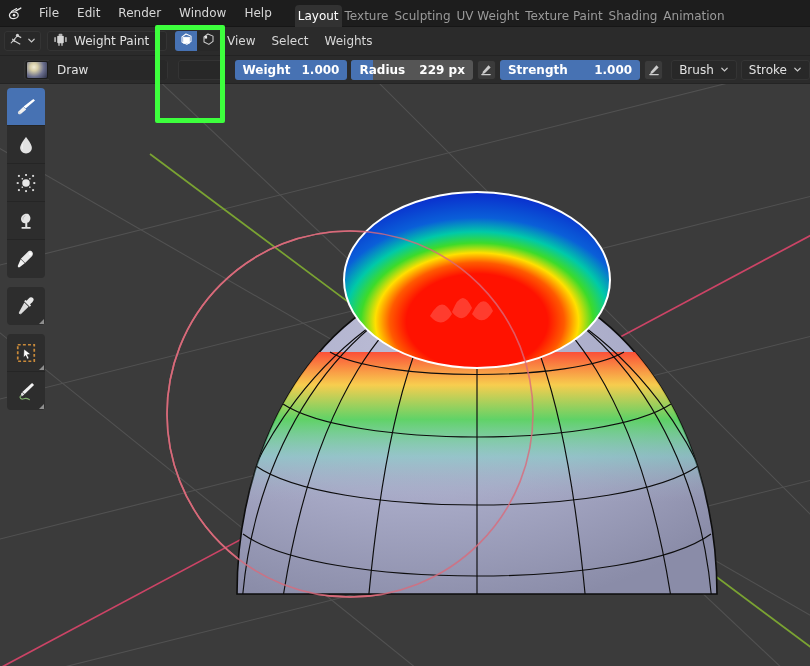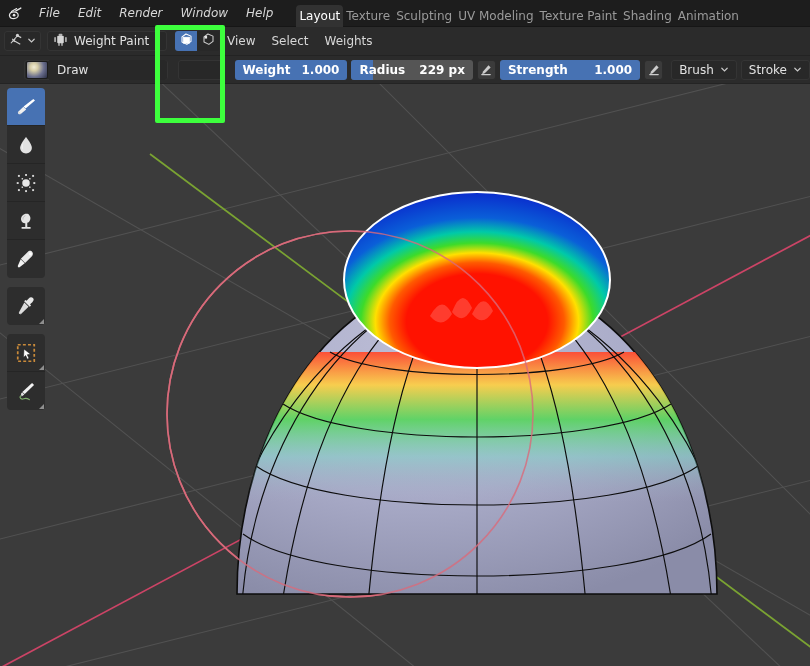--- a/index.html
+++ b/index.html
@@ -17,21 +17,21 @@
     position:absolute; left:0; top:0; width:810px; height:27px;
     background:#1d1d1d;
     display:flex; align-items:center;
     border-bottom:1px solid #161616;
   }
   .blender-logo {
     width:30px; height:27px; display:flex; align-items:center; justify-content:center;
   }
   .menu-item {
     padding:0 9px; height:27px; line-height:27px;
-    font-size:12px; color:#d7d7d7; white-space:nowrap;font-style:italic;
+    font-size:12px; color:#d7d7d7; white-space:nowrap;
   }
   .ws-tabs { display:flex; align-items:flex-end; height:27px; margin-left:14px; }
   .ws-tab {
     padding:0 3px; height:22px; line-height:22px;
     font-size:12px; color:#9a9a9a; white-space:nowrap;
     border-radius:4px 4px 0 0;
   }
   .ws-tab.active { background:#323232; color:#ffffff; }
 
   
@@ -167,21 +167,21 @@
   <div class="menu-item">File</div>
   <div class="menu-item">Edit</div>
   <div class="menu-item">Render</div>
   <div class="menu-item">Window</div>
   <div class="menu-item">Help</div>
 
   <div class="ws-tabs">
     <div class="ws-tab active">Layout</div>
     <div class="ws-tab">Texture</div>
     <div class="ws-tab">Sculpting</div>
-    <div class="ws-tab">UV Modeling</div>
+    <div class="ws-tab">UV Weight</div>
     <div class="ws-tab">Texture Paint</div>
     <div class="ws-tab">Shading</div>
     <div class="ws-tab">Animation</div>
 
   </div>
 </div>
 
 <div class="toolheader">
 
   <div class="editor-btn">

